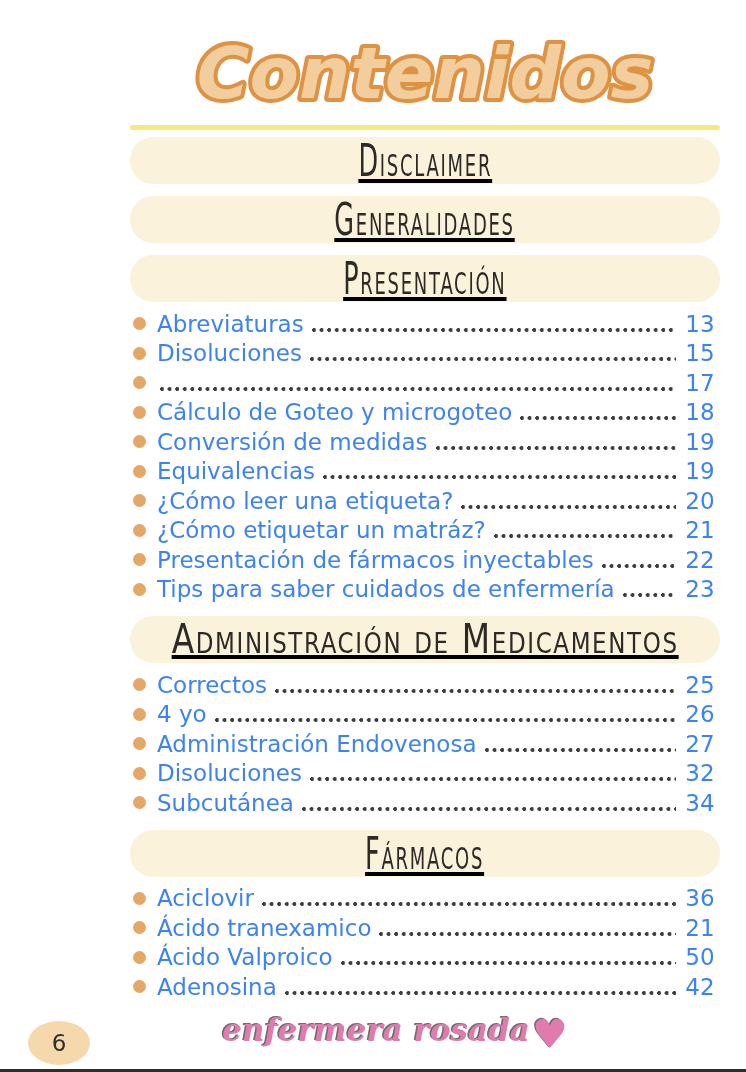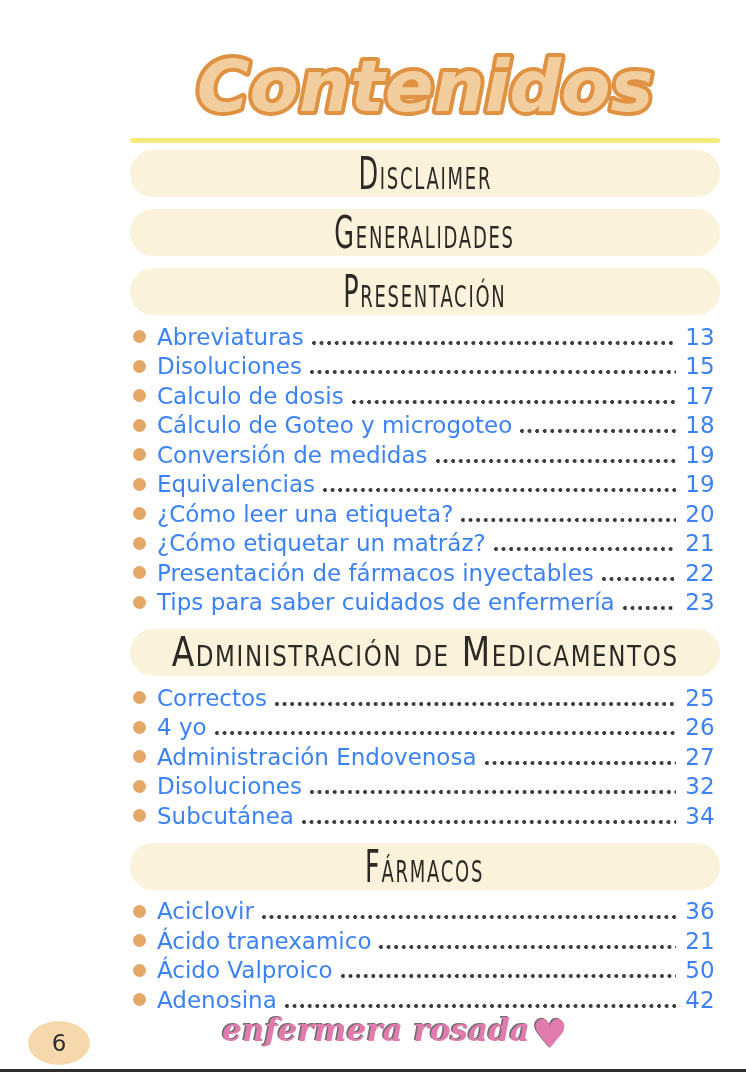--- a/index.html
+++ b/index.html
@@ -1,31 +1,31 @@
 <!DOCTYPE html>
 <html><head>
 <meta charset="utf-8">
 <style>
   html, body { margin:0; padding:0; background:#ffffff; }
   .page {
     position:relative; width:746px; height:1072px; background:#ffffff;
     overflow:hidden; font-family:"DejaVu Sans", sans-serif;
   }
-  .content { position:absolute; left:130px; top:13px; width:590px; }
+  .content { position:absolute; left:130px; top:0; width:590px; }
 
   
   .title-wrap { margin-top:22px; text-align:center; }
   .title-svg { display:block; margin:0 auto; }
 
   .underline { height:5px; background:#F6EA7D; border-radius:3px; margin-top:3px; }
 
   
   .bar {
     height:47px; background:#FBF2DC; border-radius:23px; margin-top:12px;
-    display:flex; align-items:center; justify-content:center; overflow:hidden;
+    display:flex; align-items:center; justify-content:center; overflow:hidden;text-decoration:underline;
   }
   .bar.first { margin-top:7px; }
   .bar .hd {
     font-variant:small-caps; font-size:44px; line-height:47px; color:#2D2A26;
     letter-spacing:3px; white-space:nowrap;
     display:inline-block; transform:scaleX(0.58); transform-origin:center;
   }
   .bar.wide .hd { font-size:40px; letter-spacing:2px; transform:scaleX(0.82); }
 
   
@@ -87,21 +87,20 @@
         <span class="pg">13</span>
       </div>
       <div class="row">
         <span class="dot"></span>
         <span class="lbl">Disoluciones</span>
         <span class="leader"></span>
         <span class="pg">15</span>
       </div>
       <div class="row">
         <span class="dot"></span>
-        <span class="lbl">Calculo de dosis</span>
         <span class="leader"></span>
         <span class="pg">17</span>
       </div>
       <div class="row">
         <span class="dot"></span>
         <span class="lbl">Cálculo de Goteo y microgoteo</span>
         <span class="leader"></span>
         <span class="pg">18</span>
       </div>
       <div class="row">

